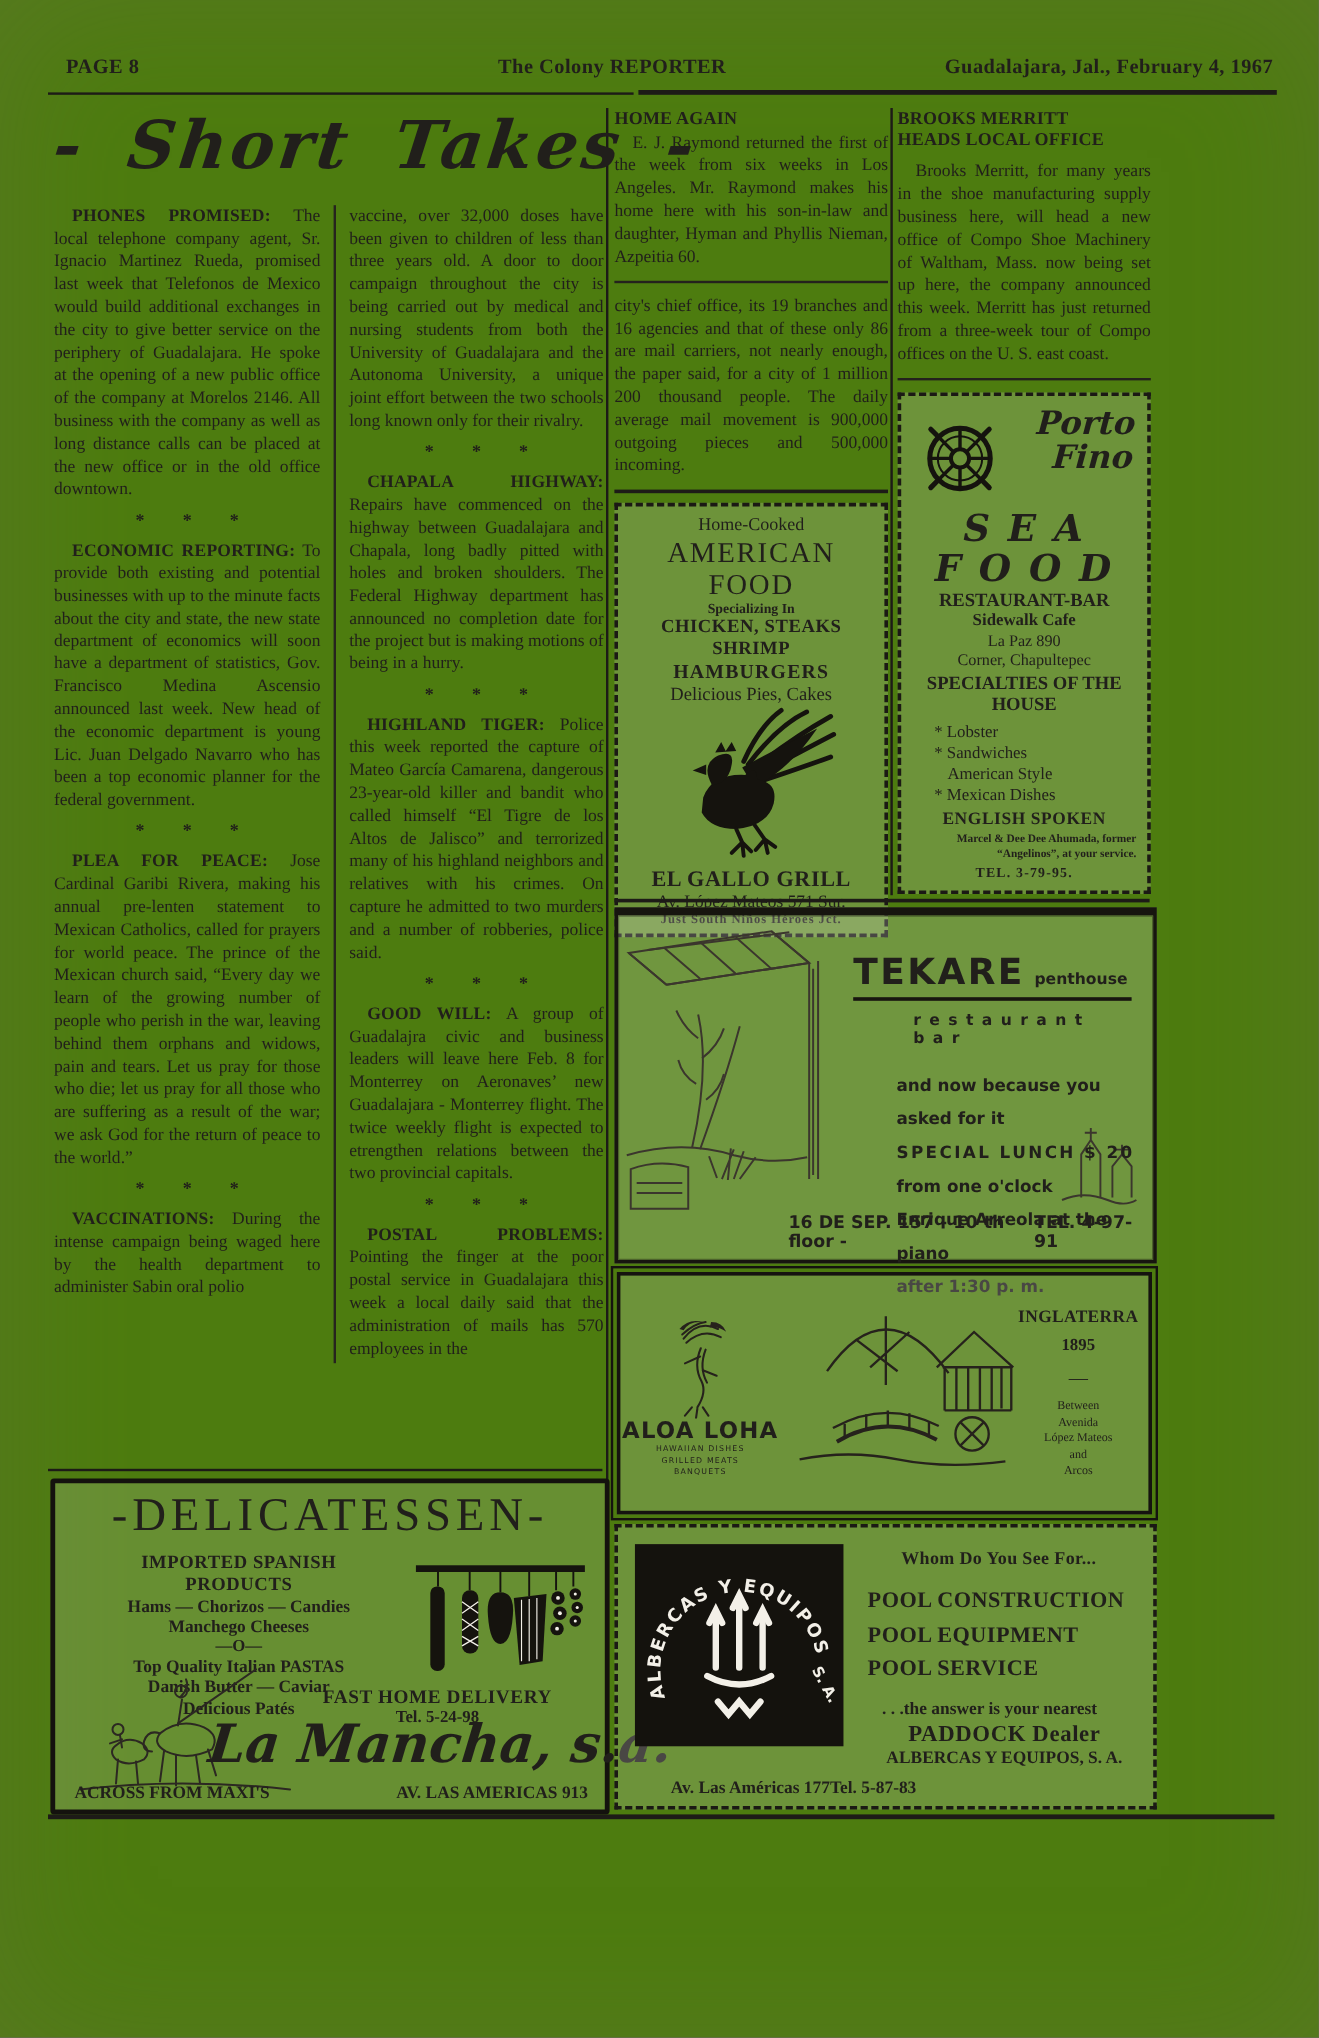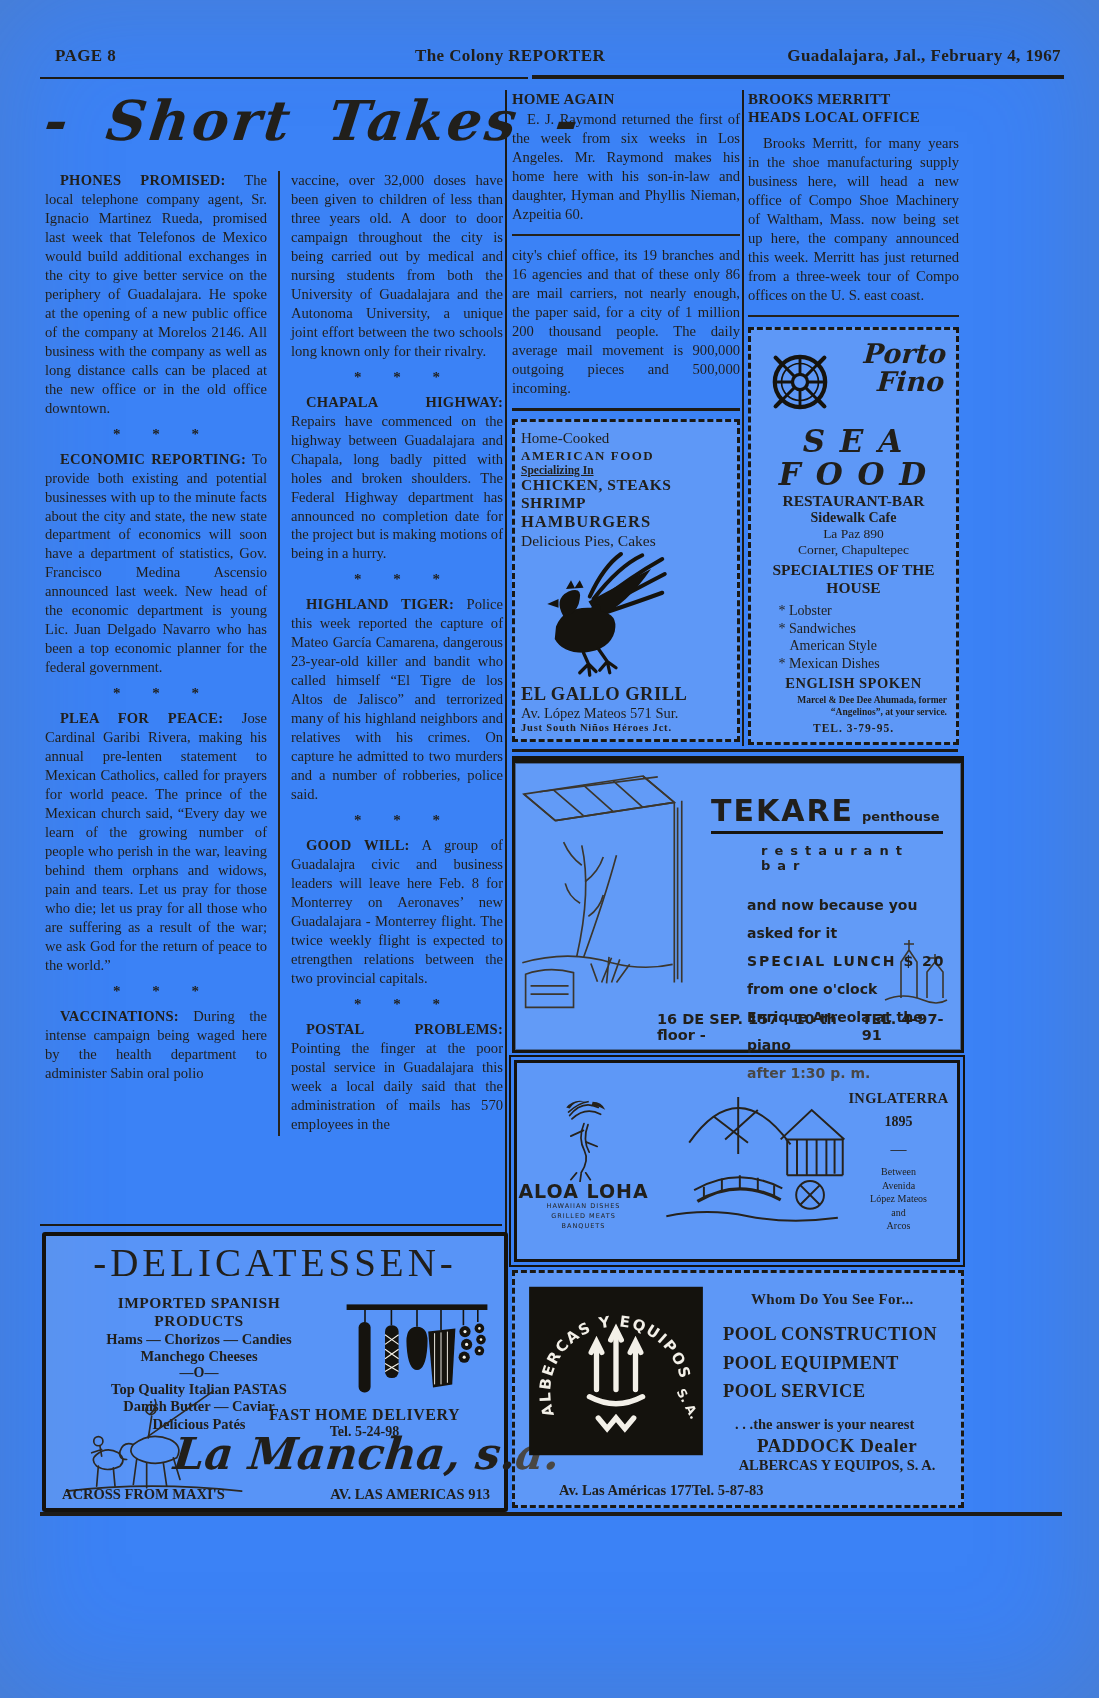--- a/index.html
+++ b/index.html
@@ -1,18 +1,18 @@
 <!DOCTYPE html>
 <html><head>
 <meta charset="utf-8">
 <style>
   html,body{margin:0;padding:0;background:#6f6c66;}
   .page{
     position:relative; width:1099px; height:1698px; margin:0 auto;
-    background:#3b82f6;
+    background:#4d7c0f;
     box-shadow:inset 0 0 120px rgba(120,110,90,.25);
     font-family:"Liberation Serif","DejaVu Serif",serif;
     color:#211f1b; overflow:hidden;
   }
   .rule{position:absolute; background:#1d1b17;}
   
   .hdr{position:absolute; top:46px; font-weight:bold; font-size:17px; letter-spacing:.4px;}
   #hdr-page{left:55px;}
   #hdr-masthead{left:415px;}
   #hdr-date{right:38px;}
@@ -34,24 +34,24 @@
   .two-col{display:flex;}
   .colA{width:222px;}
   .colB{width:212px; border-left:2px solid #26231e; padding-left:11px; margin-left:11px;}
   
   #col3{position:absolute; left:512px; top:90px; width:228px;}
   #col4{position:absolute; left:748px; top:90px; width:211px;}
   
   .squig{border:3px dashed #1b1914; background:rgba(255,255,255,.18);}
   .dbl{border:3px solid #15130f; outline:2px solid #15130f; outline-offset:3px; background:rgba(255,255,255,.18);}
   
-  #gallo{margin-top:4px; padding:8px 6px 6px; }
+  #gallo{margin-top:4px; padding:8px 6px 6px; text-align:center;}
   .g-hc{font-size:15px;}
-  .g-af{font-weight:bold; font-size:13px; letter-spacing:1.5px; margin-top:1px;}
-  .g-si{font-weight:bold; font-size:11.5px;text-decoration:underline;}
+  .g-af{font-weight:normal; font-size:24px; letter-spacing:1.5px; margin-top:1px;}
+  .g-si{font-weight:bold; font-size:11.5px;}
   .g-cs{font-weight:bold; font-size:15.5px; letter-spacing:.5px;}
   .g-hb{font-weight:bold; font-size:16.5px; letter-spacing:1px;}
   .g-dp{font-size:15.5px;}
   .g-name{font-weight:bold; font-size:18.5px; letter-spacing:.5px; margin-top:2px;}
   .g-a1{font-size:14.5px;}
   .g-a2{font-weight:bold; font-size:10.5px; letter-spacing:.8px;}
   
   #porto{margin-top:6px; padding:10px 7px 8px; text-align:center;}
   .p-top{display:flex; align-items:flex-start;}
   .p-brand{margin-left:auto; text-align:right; font-family:"DejaVu Serif",serif; font-style:italic; font-weight:bold; font-size:27px; line-height:1.05; transform:skewX(-4deg); padding-right:4px;}

